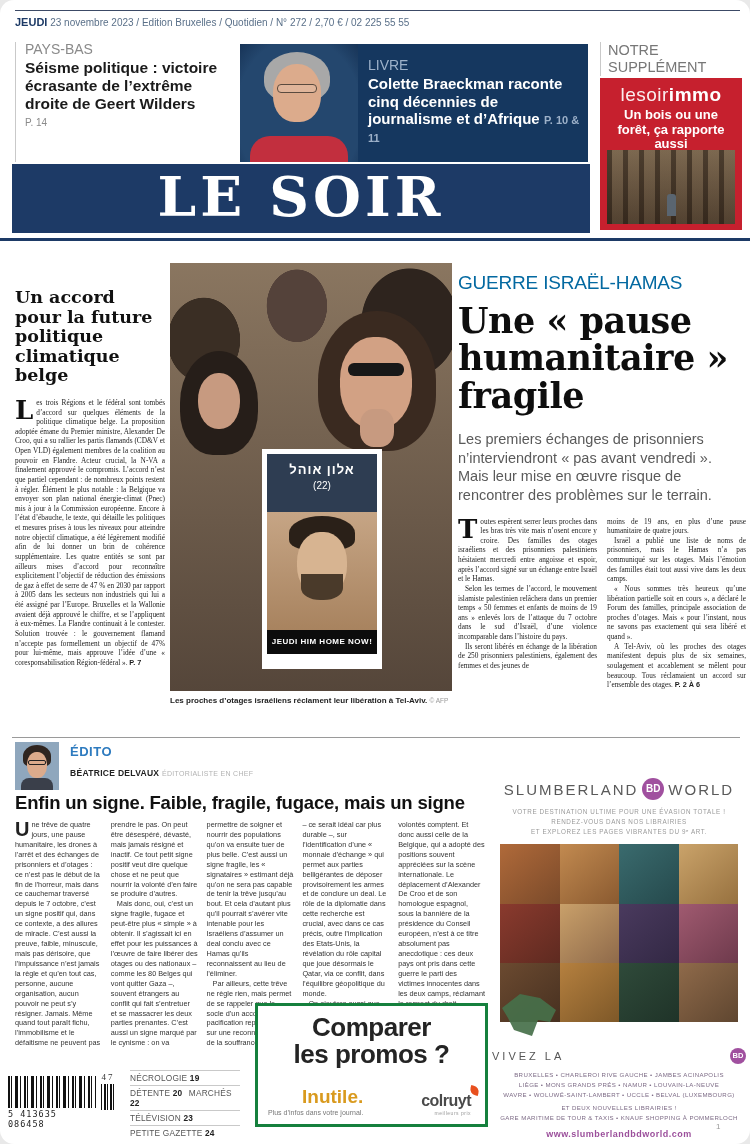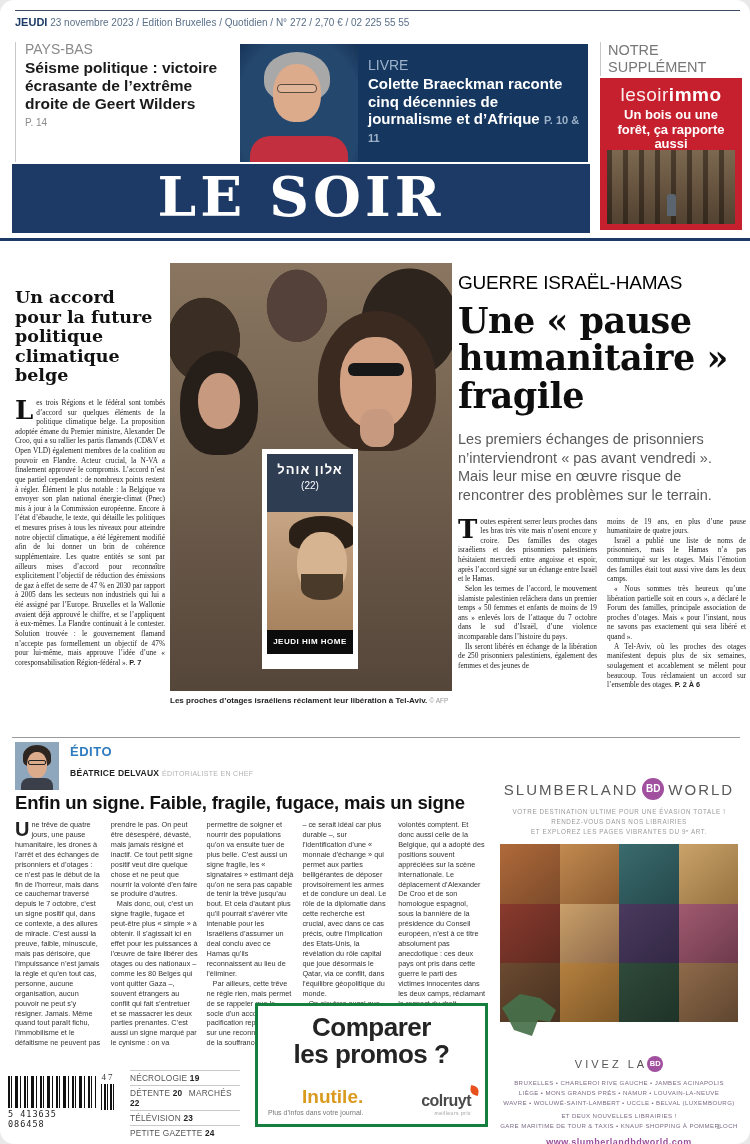--- a/index.html
+++ b/index.html
@@ -70,37 +70,37 @@
       radial-gradient(50px 60px at 45% 10%, #54423a 0 60%, transparent 61%),
       radial-gradient(80px 90px at 85% 14%, #2e241e 0 60%, transparent 61%),
       radial-gradient(40px 50px at 63% 28%, #c9b08e 0 60%, transparent 61%),
       linear-gradient(#8a7660, #55463a); }
   .head1-hair { position:absolute; left:10px; top:88px; width:78px; height:104px; background:#261e19; border-radius:50% 50% 42% 42%; }
   .head1-face { position:absolute; left:28px; top:110px; width:42px; height:56px; background:#c79a80; border-radius:48%; }
   .head2-hair { position:absolute; left:148px; top:48px; width:118px; height:140px; background:#3a2a20; border-radius:50% 50% 40% 40%; }
   .head2-face { position:absolute; left:170px; top:74px; width:72px; height:92px; background:#d2a184; border-radius:46%; }
   .head2-glasses { position:absolute; left:178px; top:100px; width:56px; height:13px; background:#181818; border-radius:6px; }
   .head2-hand { position:absolute; left:190px; top:146px; width:34px; height:38px; background:#c79a80; border-radius:40%; }
-  .poster { position:absolute; left:92px; top:186px; width:96px; height:220px; background:#fff; padding:5px; }
+  .poster { position:absolute; left:92px; top:186px; width:120px; height:220px; background:#fff; padding:5px; }
   .poster-top { height:58px; background:#2e3d52; color:#fff; text-align:center; padding-top:8px; }
   .poster-name { font-size:13px; font-weight:bold; letter-spacing:1px; }
   .poster-age { font-size:10px; margin-top:3px; }
   .poster-portrait { height:118px; position:relative; overflow:hidden;
     background:linear-gradient(#c6a585, #a8835f); }
   .portrait-hair { position:absolute; left:22px; top:4px; width:66px; height:34px; background:#2a2018; border-radius:50% 50% 30% 30%; }
   .portrait-face { position:absolute; left:30px; top:20px; width:50px; height:64px; background:#d7b491; border-radius:46%; }
   .portrait-beard { position:absolute; left:34px; top:62px; width:42px; height:26px; background:#4a3a2a; border-radius:0 0 46% 46%; }
   .poster-banner { height:24px; background:#0c0c0c; color:#fff; font-weight:bold; font-size:8px;
     text-align:center; line-height:24px; letter-spacing:.5px; }
   .caption { left:170px; top:696px; width:282px; font-size:8px; color:#222; font-weight:bold; }
   .caption .credit { font-weight:normal; color:#999; font-size:6.5px; }
 
   
   .main-article { left:458px; top:272px; width:288px; }
-  .ma-kicker { font-size:19px; color:#000000; letter-spacing:-.2px; }
+  .ma-kicker { font-size:19px; color:#0369a1; letter-spacing:-.2px; }
   .ma-headline { font-family:"DejaVu Serif", serif; font-weight:bold; font-size:35px;
     line-height:1.07; color:#0e0e0e; margin-top:8px; letter-spacing:-.5px; }
   .ma-standfirst { font-size:14.5px; color:#5a5a5a; line-height:1.28; margin-top:16px; }
   .ma-cols { position:relative; margin-top:12px; height:190px; overflow:hidden; }
   .ma-col { position:absolute; top:0; width:139px; }
   .ma-col.c1 { left:0; } .ma-col.c2 { left:149px; }
   .ma-col p { margin-bottom:0; }
   .ma-col p + p { text-indent:7px; }
 
   
@@ -159,21 +159,21 @@
   .sl-collage div:nth-child(4){background:linear-gradient(140deg,#caa36a,#97713f);}
   .sl-collage div:nth-child(5){background:linear-gradient(140deg,#8a3a2e,#5e2a20);}
   .sl-collage div:nth-child(6){background:linear-gradient(140deg,#c9a06a,#8f6a4a);}
   .sl-collage div:nth-child(7){background:linear-gradient(140deg,#4a3a5e,#322844);}
   .sl-collage div:nth-child(8){background:linear-gradient(140deg,#a05a70,#6e3a4c);}
   .sl-collage div:nth-child(9){background:linear-gradient(140deg,#6b4a30,#473020);}
   .sl-collage div:nth-child(10){background:linear-gradient(140deg,#b5803f,#7e5828);}
   .sl-collage div:nth-child(11){background:linear-gradient(140deg,#2f4a3a,#1f3328);}
   .sl-collage div:nth-child(12){background:linear-gradient(140deg,#8f6a4a,#5f4630);}
   .sl-map { position:absolute; left:-6px; bottom:-22px; width:74px; height:58px; }
-  .sl-vivez { margin-top:34px; font-size:11px; color:#555; letter-spacing:3px; display:flex; justify-content:center; align-items:center; }
+  .sl-vivez { margin-top:26px; font-size:11px; color:#555; letter-spacing:3px; display:flex; justify-content:space-between; align-items:center; }
   .sl-cities { margin-top:6px; font-size:6.1px; color:#7d6b86; letter-spacing:.4px; line-height:1.6; }
   .sl-new { margin-top:4px; font-size:6.1px; color:#7d6b86; letter-spacing:.4px; line-height:1.6; }
   .sl-url { margin-top:6px; font-size:9px; font-weight:bold; color:#9b4f9b; letter-spacing:.5px; }
   .page-num { left:716px; top:1122px; font-size:8px; color:#999; }
 </style>
 </head>
 <body>
 
 <div class="page">
 

